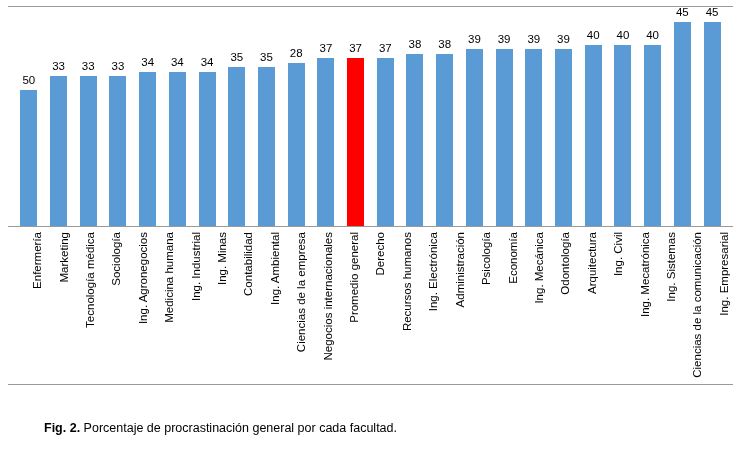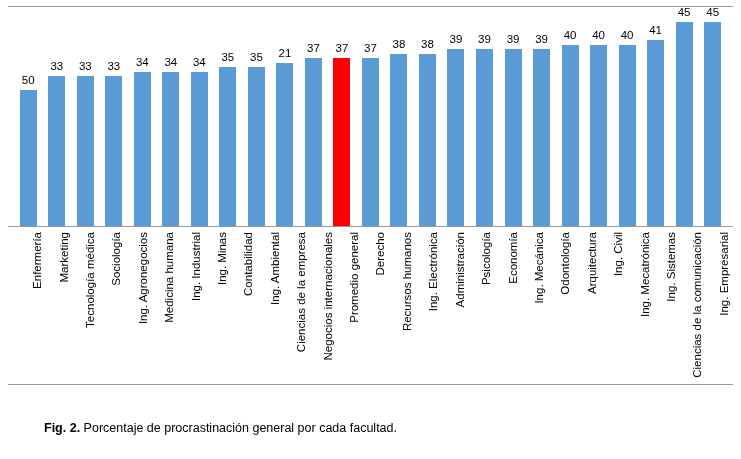--- a/index.html
+++ b/index.html
@@ -159,21 +159,21 @@
       </div>
       <div class="bar-col">
         <div class="bar-value">35</div>
         <div class="bar" style="height: 158.667px;"></div>
       </div>
       <div class="bar-col">
         <div class="bar-value">35</div>
         <div class="bar" style="height: 158.667px;"></div>
       </div>
       <div class="bar-col">
-        <div class="bar-value">21</div>
+        <div class="bar-value">28</div>
         <div class="bar" style="height: 163.2px;"></div>
       </div>
       <div class="bar-col">
         <div class="bar-value">37</div>
         <div class="bar" style="height: 167.733px;"></div>
       </div>
       <div class="bar-col">
         <div class="bar-value">37</div>
         <div class="bar highlight" style="height: 167.733px;"></div>
       </div>
@@ -209,24 +209,20 @@
         <div class="bar-value">40</div>
         <div class="bar" style="height: 181.333px;"></div>
       </div>
       <div class="bar-col">
         <div class="bar-value">40</div>
         <div class="bar" style="height: 181.333px;"></div>
       </div>
       <div class="bar-col">
         <div class="bar-value">40</div>
         <div class="bar" style="height: 181.333px;"></div>
-      </div>
-      <div class="bar-col">
-        <div class="bar-value">41</div>
-        <div class="bar" style="height: 185.867px;"></div>
       </div>
       <div class="bar-col">
         <div class="bar-value">45</div>
         <div class="bar" style="height: 204px;"></div>
       </div>
       <div class="bar-col">
         <div class="bar-value">45</div>
         <div class="bar" style="height: 204px;"></div>
       </div>
     </div>

